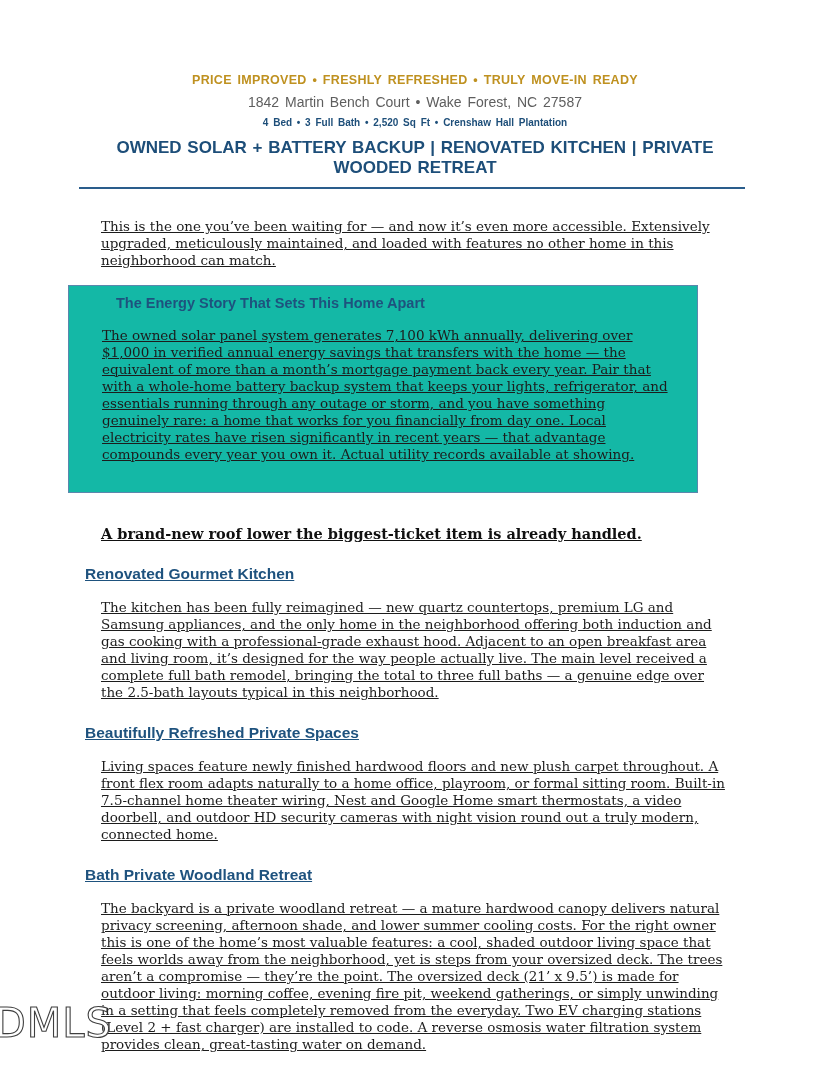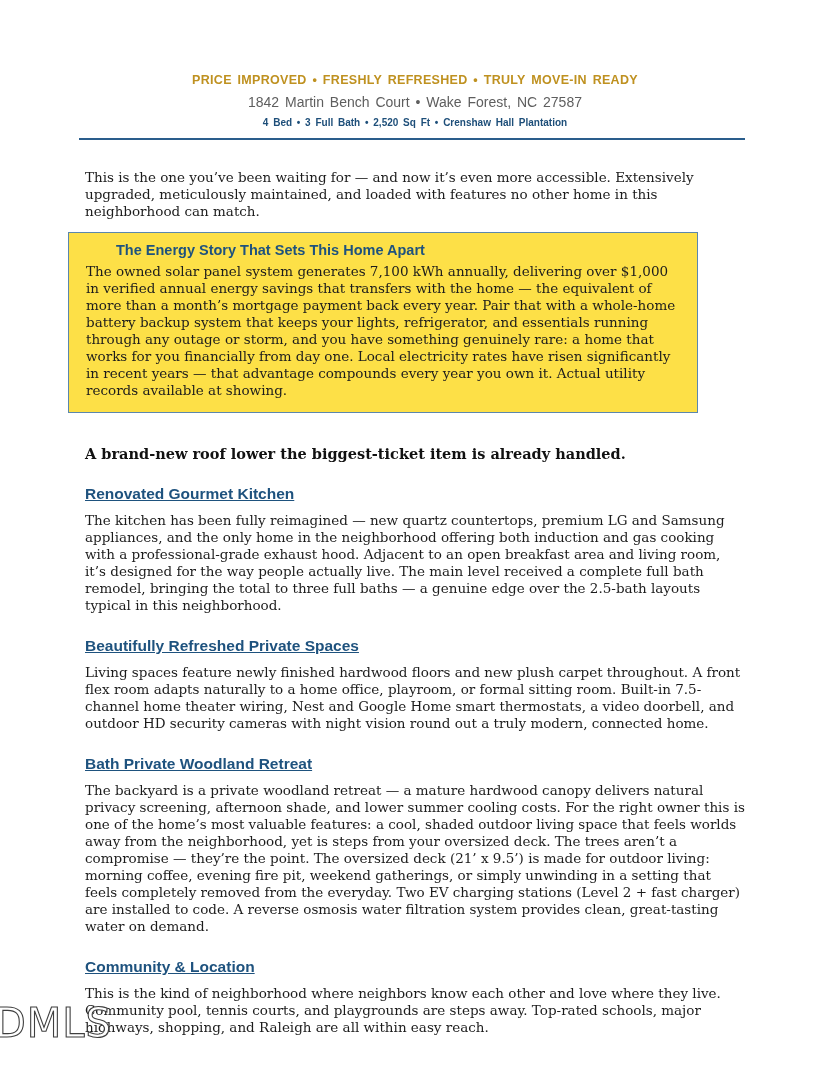--- a/index.html
+++ b/index.html
@@ -53,29 +53,30 @@
   .divider {
     border: none;
     border-top: 2.5px solid #2a5d8c;
     margin: 9px 0 0 -6px;
     width: 666px;
   }
   
   .para {
     font-size: 13.5px;
     line-height: 17px;
-    margin: 0;
+    margin: 16px;
+    text-decoration: underline;
   }
   .intro { margin-top: 29px; }
   
   .energy-box {
     box-sizing: border-box;
     width: 630px;
     margin: 12px 0 0 -17px;
-    background: #fde047;
+    background: #14b8a6;
     border: 1.5px solid #5b87ad;
     padding: 9px 12px 13px 17px;
   }
   .energy-title {
     font-family: "Liberation Sans", sans-serif;
     font-weight: bold;
     color: #1e527e;
     font-size: 14.5px;
     padding-left: 30px;
     margin-bottom: 5px;
@@ -111,20 +112,21 @@
 </head>
 <body>
 
 <div class="page">
   <div class="content">
 
     <div class="hdr">
       <div class="eyebrow">PRICE IMPROVED  •  FRESHLY REFRESHED  •  TRULY MOVE-IN READY</div>
       <div class="address">1842 Martin Bench Court  •  Wake Forest, NC 27587</div>
       <div class="stats">4 Bed  •  3 Full Bath  •  2,520 Sq Ft  •  Crenshaw Hall Plantation</div>
+      <div class="headline">OWNED SOLAR + BATTERY BACKUP  |  RENOVATED KITCHEN  |  PRIVATE WOODED RETREAT</div>
       <hr class="divider">
     </div>
 
     <p class="para intro">This is the one you’ve been waiting for — and now it’s even more accessible. Extensively upgraded, meticulously maintained, and loaded with features no other home in this neighborhood can match.</p>
 
     <div class="energy-box">
       <div class="energy-title">The Energy Story That Sets This Home Apart</div>
       <p class="para">The owned solar panel system generates 7,100 kWh annually, delivering over $1,000 in verified annual energy savings that transfers with the home — the equivalent of more than a month’s mortgage payment back every year. Pair that with a whole-home battery backup system that keeps your lights, refrigerator, and essentials running through any outage or storm, and you have something genuinely rare: a home that works for you financially from day one. Local electricity rates have risen significantly in recent years — that advantage compounds every year you own it. Actual utility records available at showing.</p>
     </div>
 

